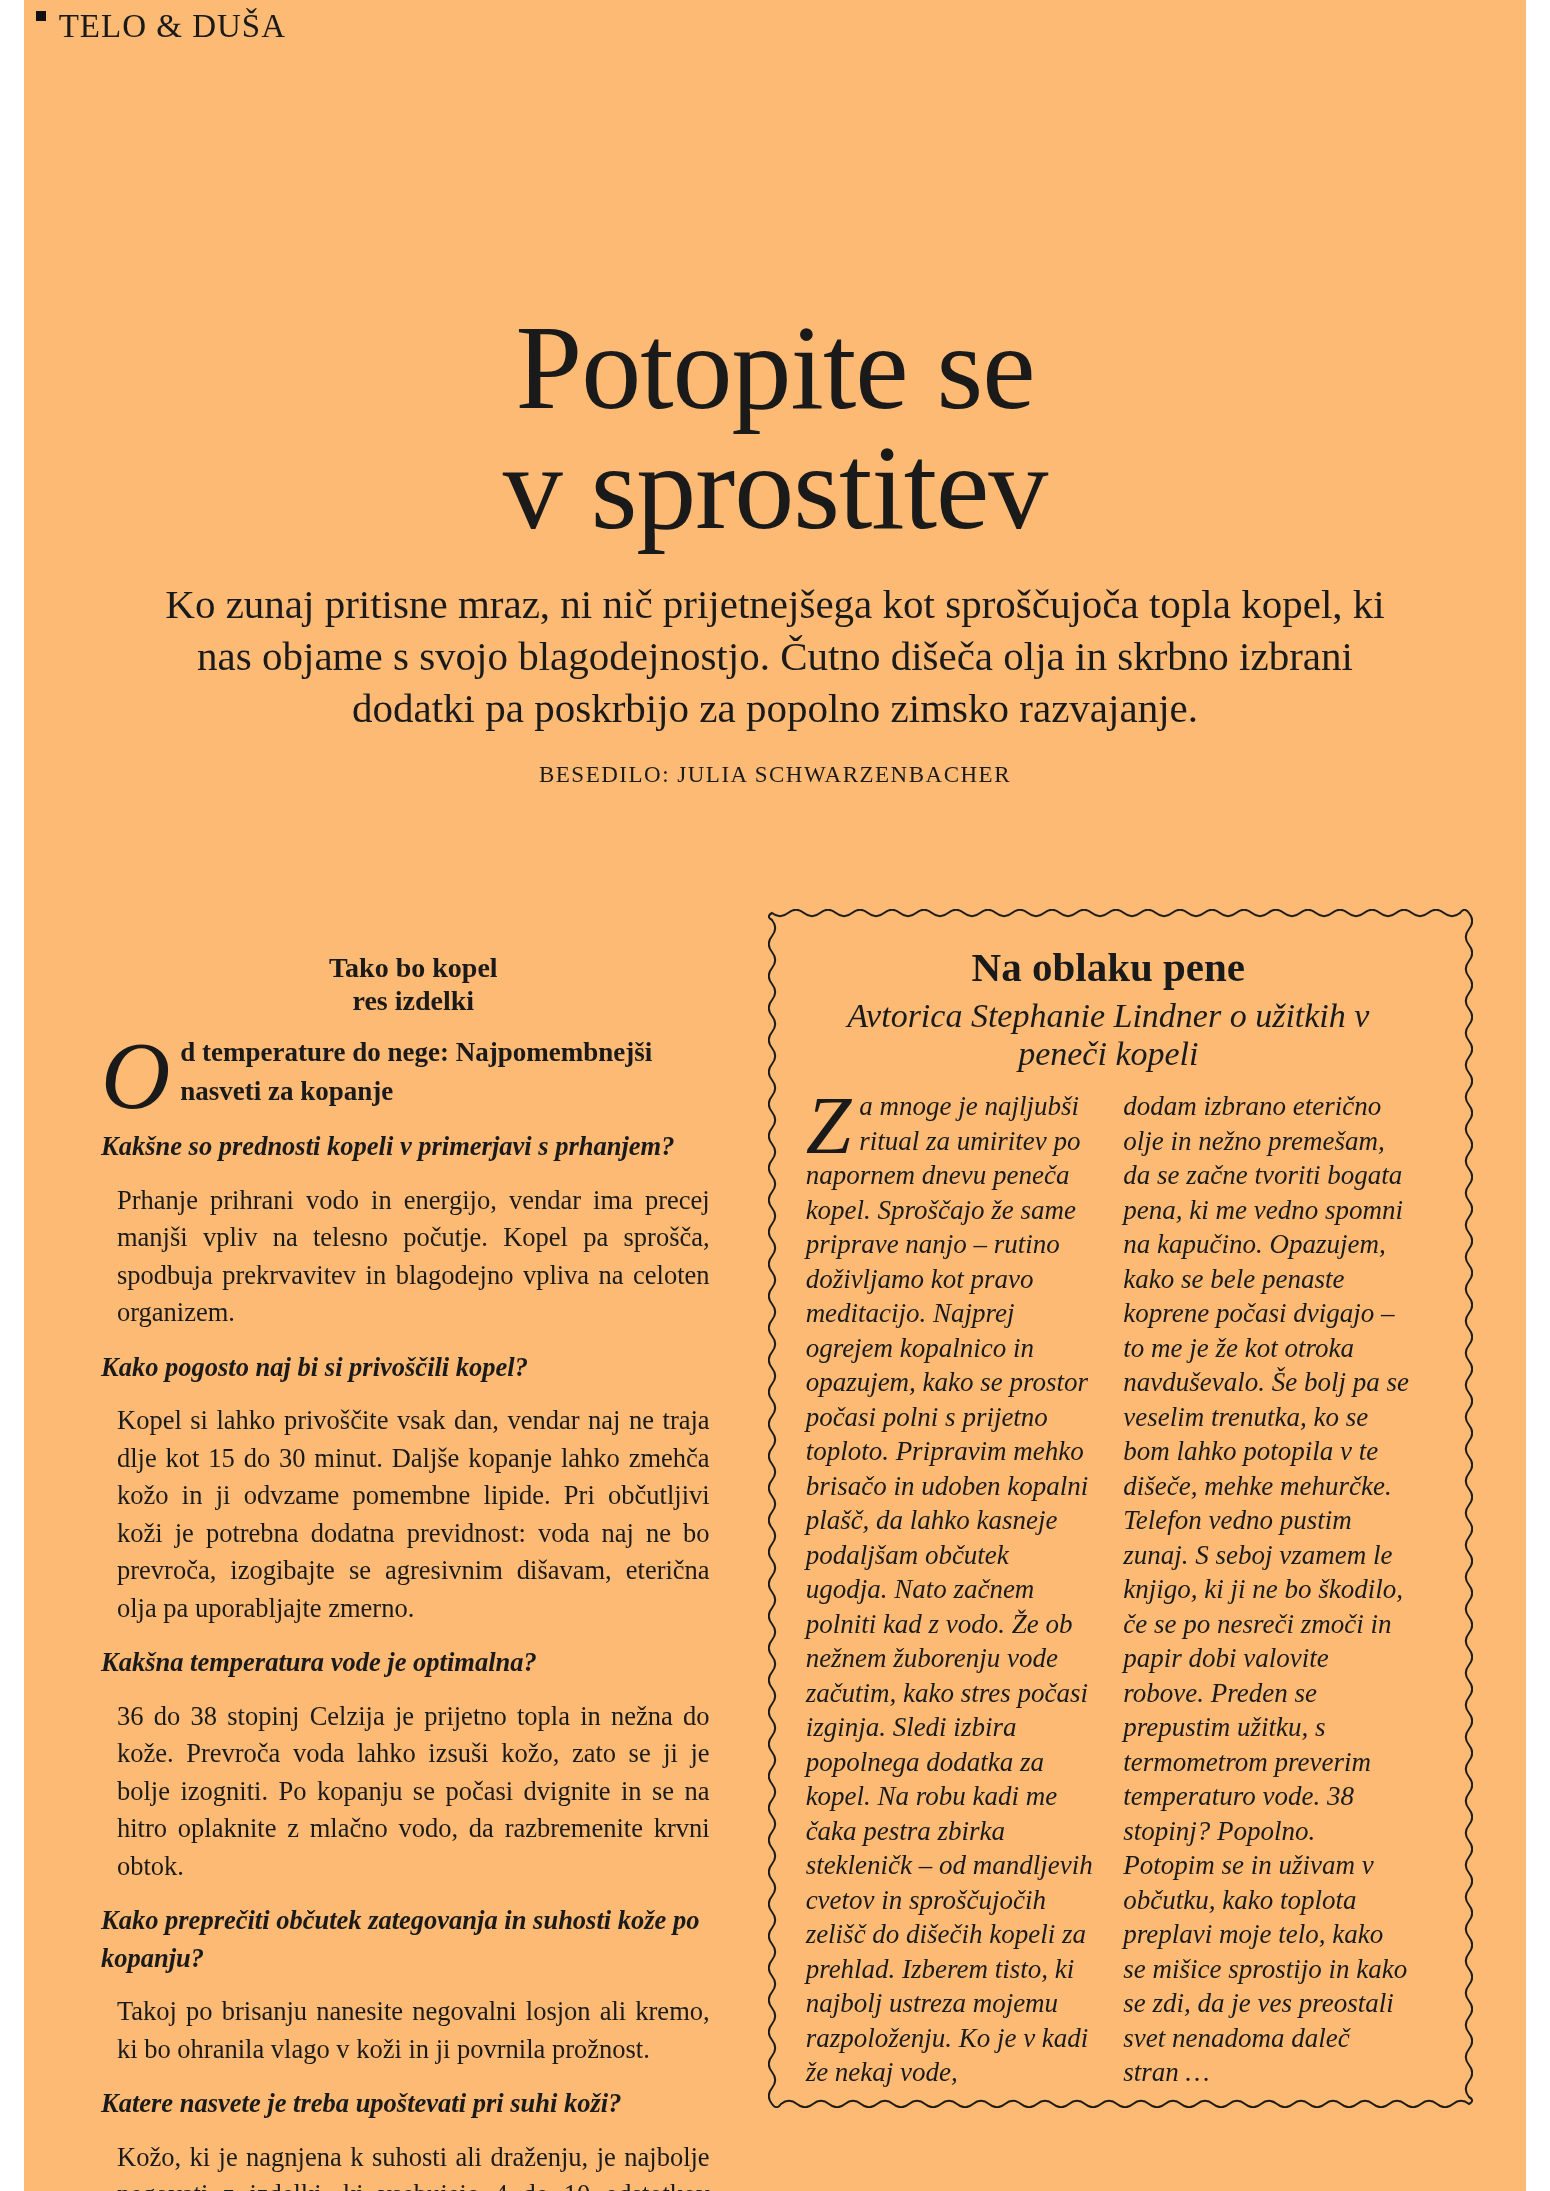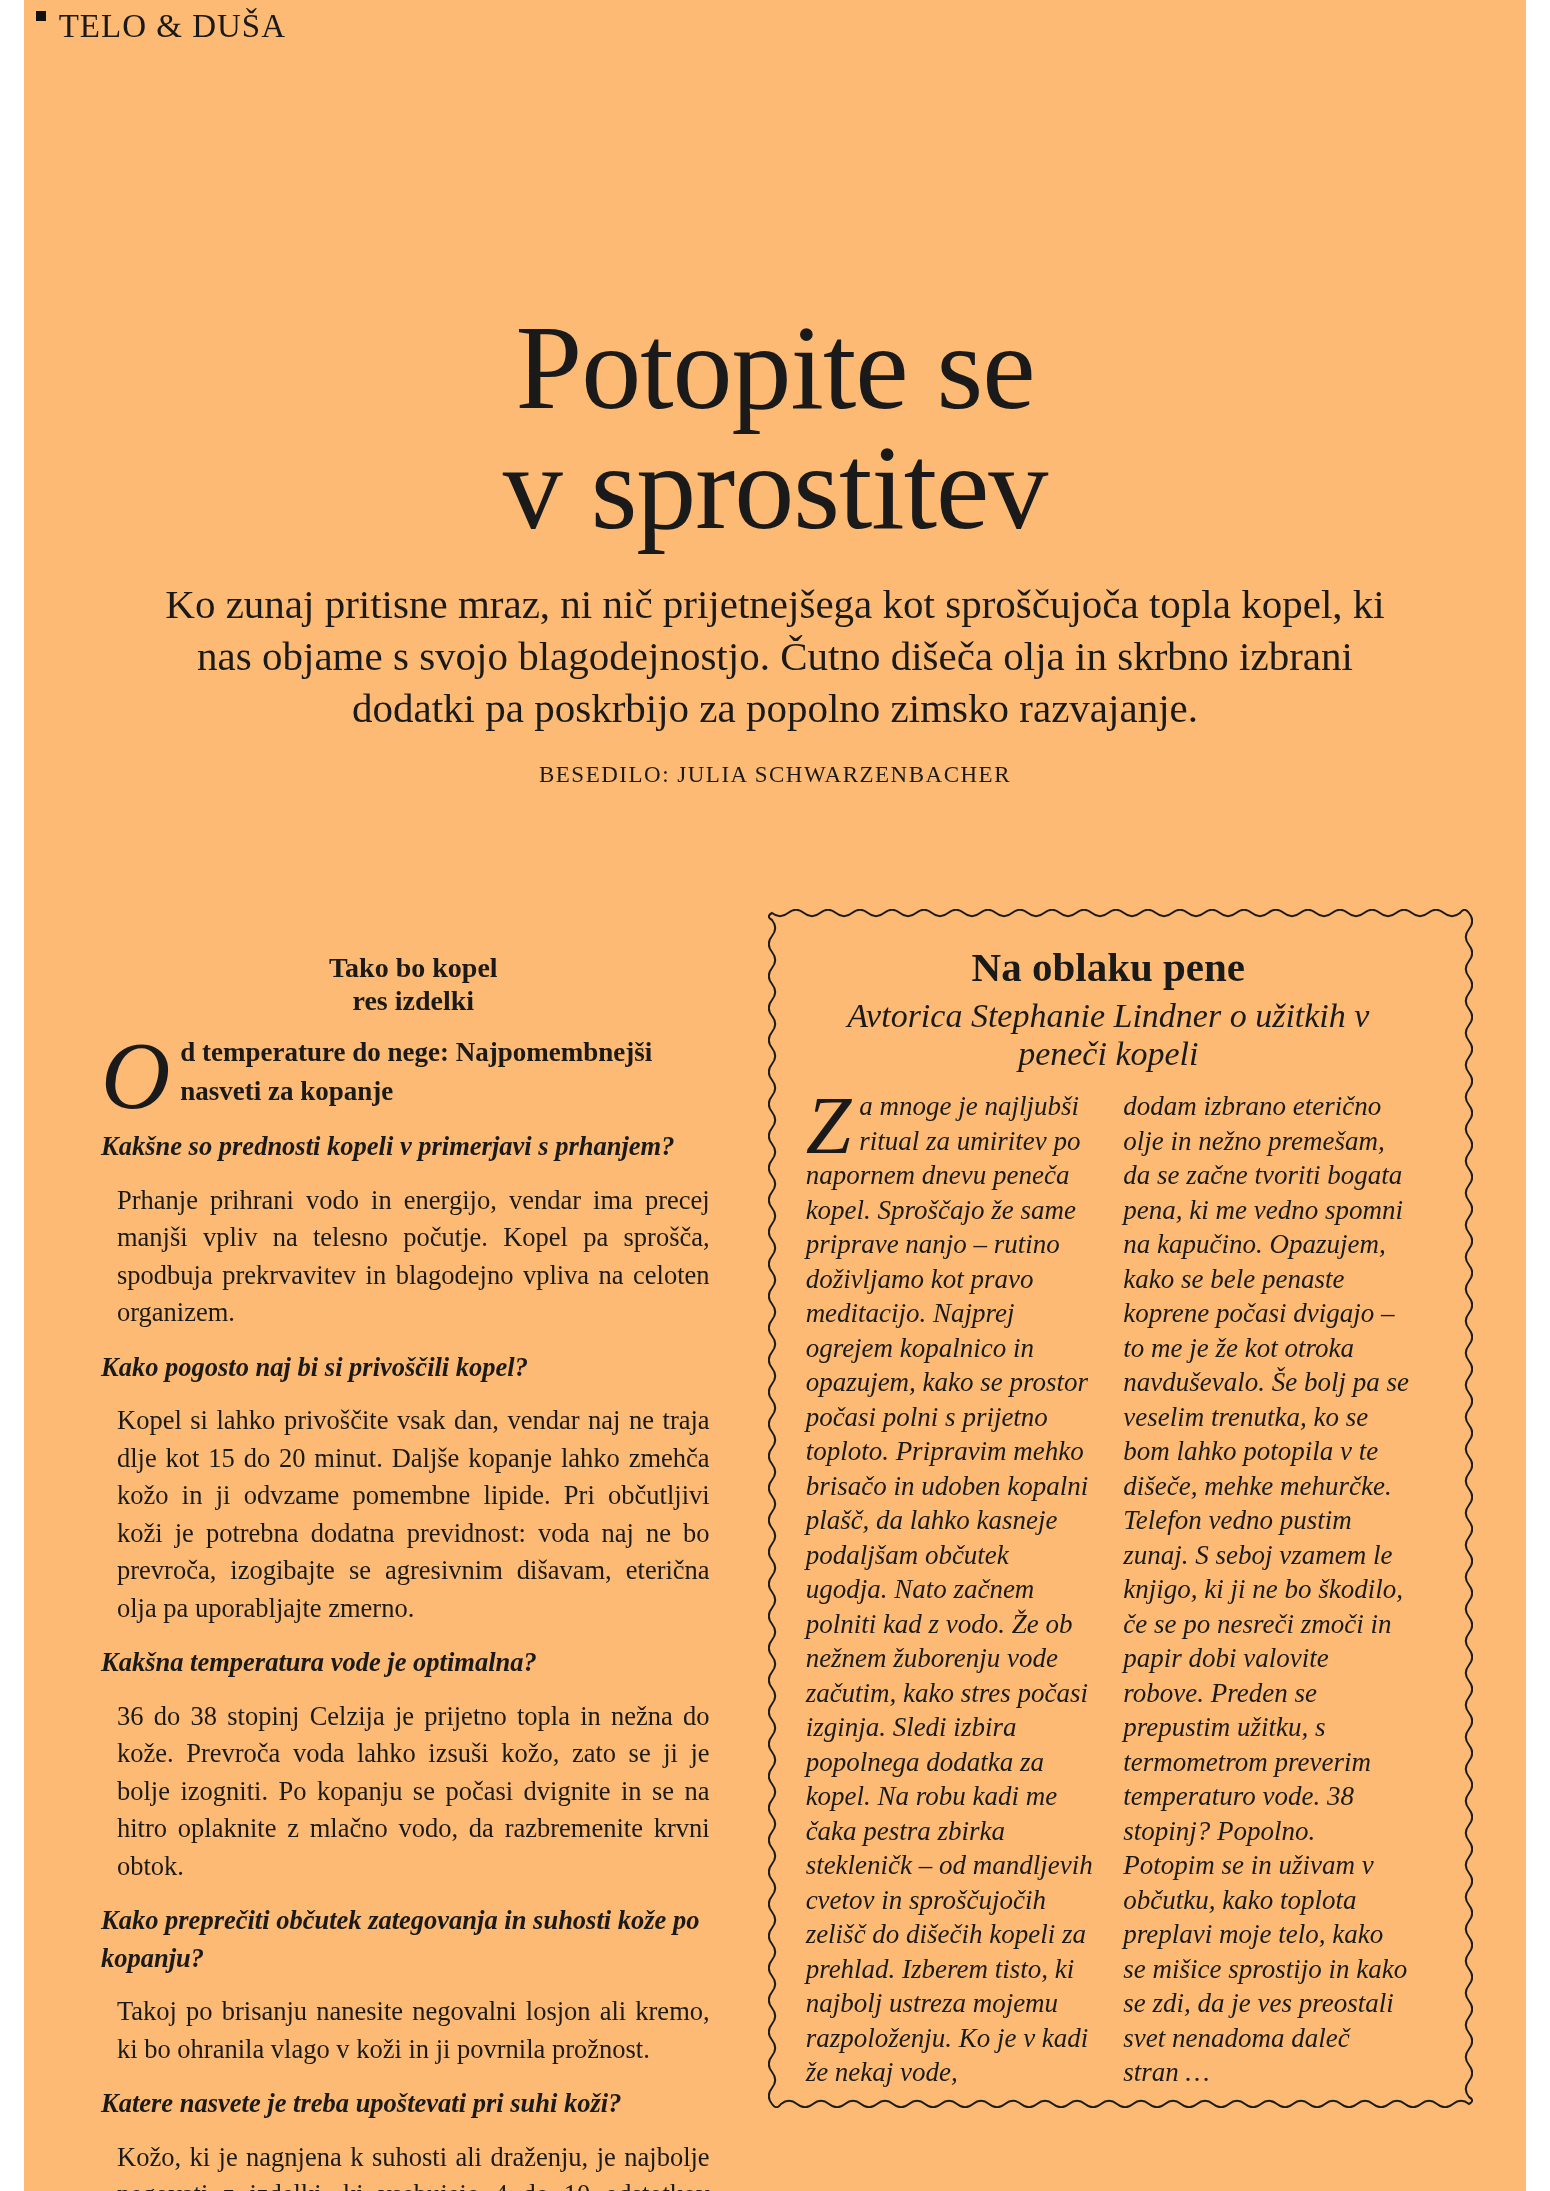--- a/index.html
+++ b/index.html
@@ -211,21 +211,21 @@
       <p class="lead">
         <span class="dropcap-o">O</span><span>d temperature do nege: Najpomembnejši nasveti za kopanje</span>
       </p>
 
       <div class="qa">
         <p class="q">Kakšne so prednosti kopeli v primerjavi s prhanjem?</p>
         <p class="a">Prhanje prihrani vodo in energijo, vendar ima precej manjši vpliv na telesno počutje. Kopel pa sprošča, spodbuja prekrvavitev in blagodejno vpliva na celoten organizem.</p>
       </div>
       <div class="qa">
         <p class="q">Kako pogosto naj bi si privoščili kopel?</p>
-        <p class="a">Kopel si lahko privoščite vsak dan, vendar naj ne traja dlje kot 15 do 20 minut. Daljše kopanje lahko zmehča kožo in ji odvzame pomembne lipide. Pri občutljivi koži je potrebna dodatna previdnost: voda naj ne bo prevroča, izogibajte se agresivnim dišavam, eterična olja pa uporabljajte zmerno.</p>
+        <p class="a">Kopel si lahko privoščite vsak dan, vendar naj ne traja dlje kot 15 do 30 minut. Daljše kopanje lahko zmehča kožo in ji odvzame pomembne lipide. Pri občutljivi koži je potrebna dodatna previdnost: voda naj ne bo prevroča, izogibajte se agresivnim dišavam, eterična olja pa uporabljajte zmerno.</p>
       </div>
       <div class="qa">
         <p class="q">Kakšna temperatura vode je optimalna?</p>
         <p class="a">36 do 38 stopinj Celzija je prijetno topla in nežna do kože. Prevroča voda lahko izsuši kožo, zato se ji je bolje izogniti. Po kopanju se počasi dvignite in se na hitro oplaknite z mlačno vodo, da razbremenite krvni obtok.</p>
       </div>
       <div class="qa">
         <p class="q">Kako preprečiti občutek zategovanja in suhosti kože po kopanju?</p>
         <p class="a">Takoj po brisanju nanesite negovalni losjon ali kremo, ki bo ohranila vlago v koži in ji povrnila prožnost.</p>
       </div>
       <div class="qa">

